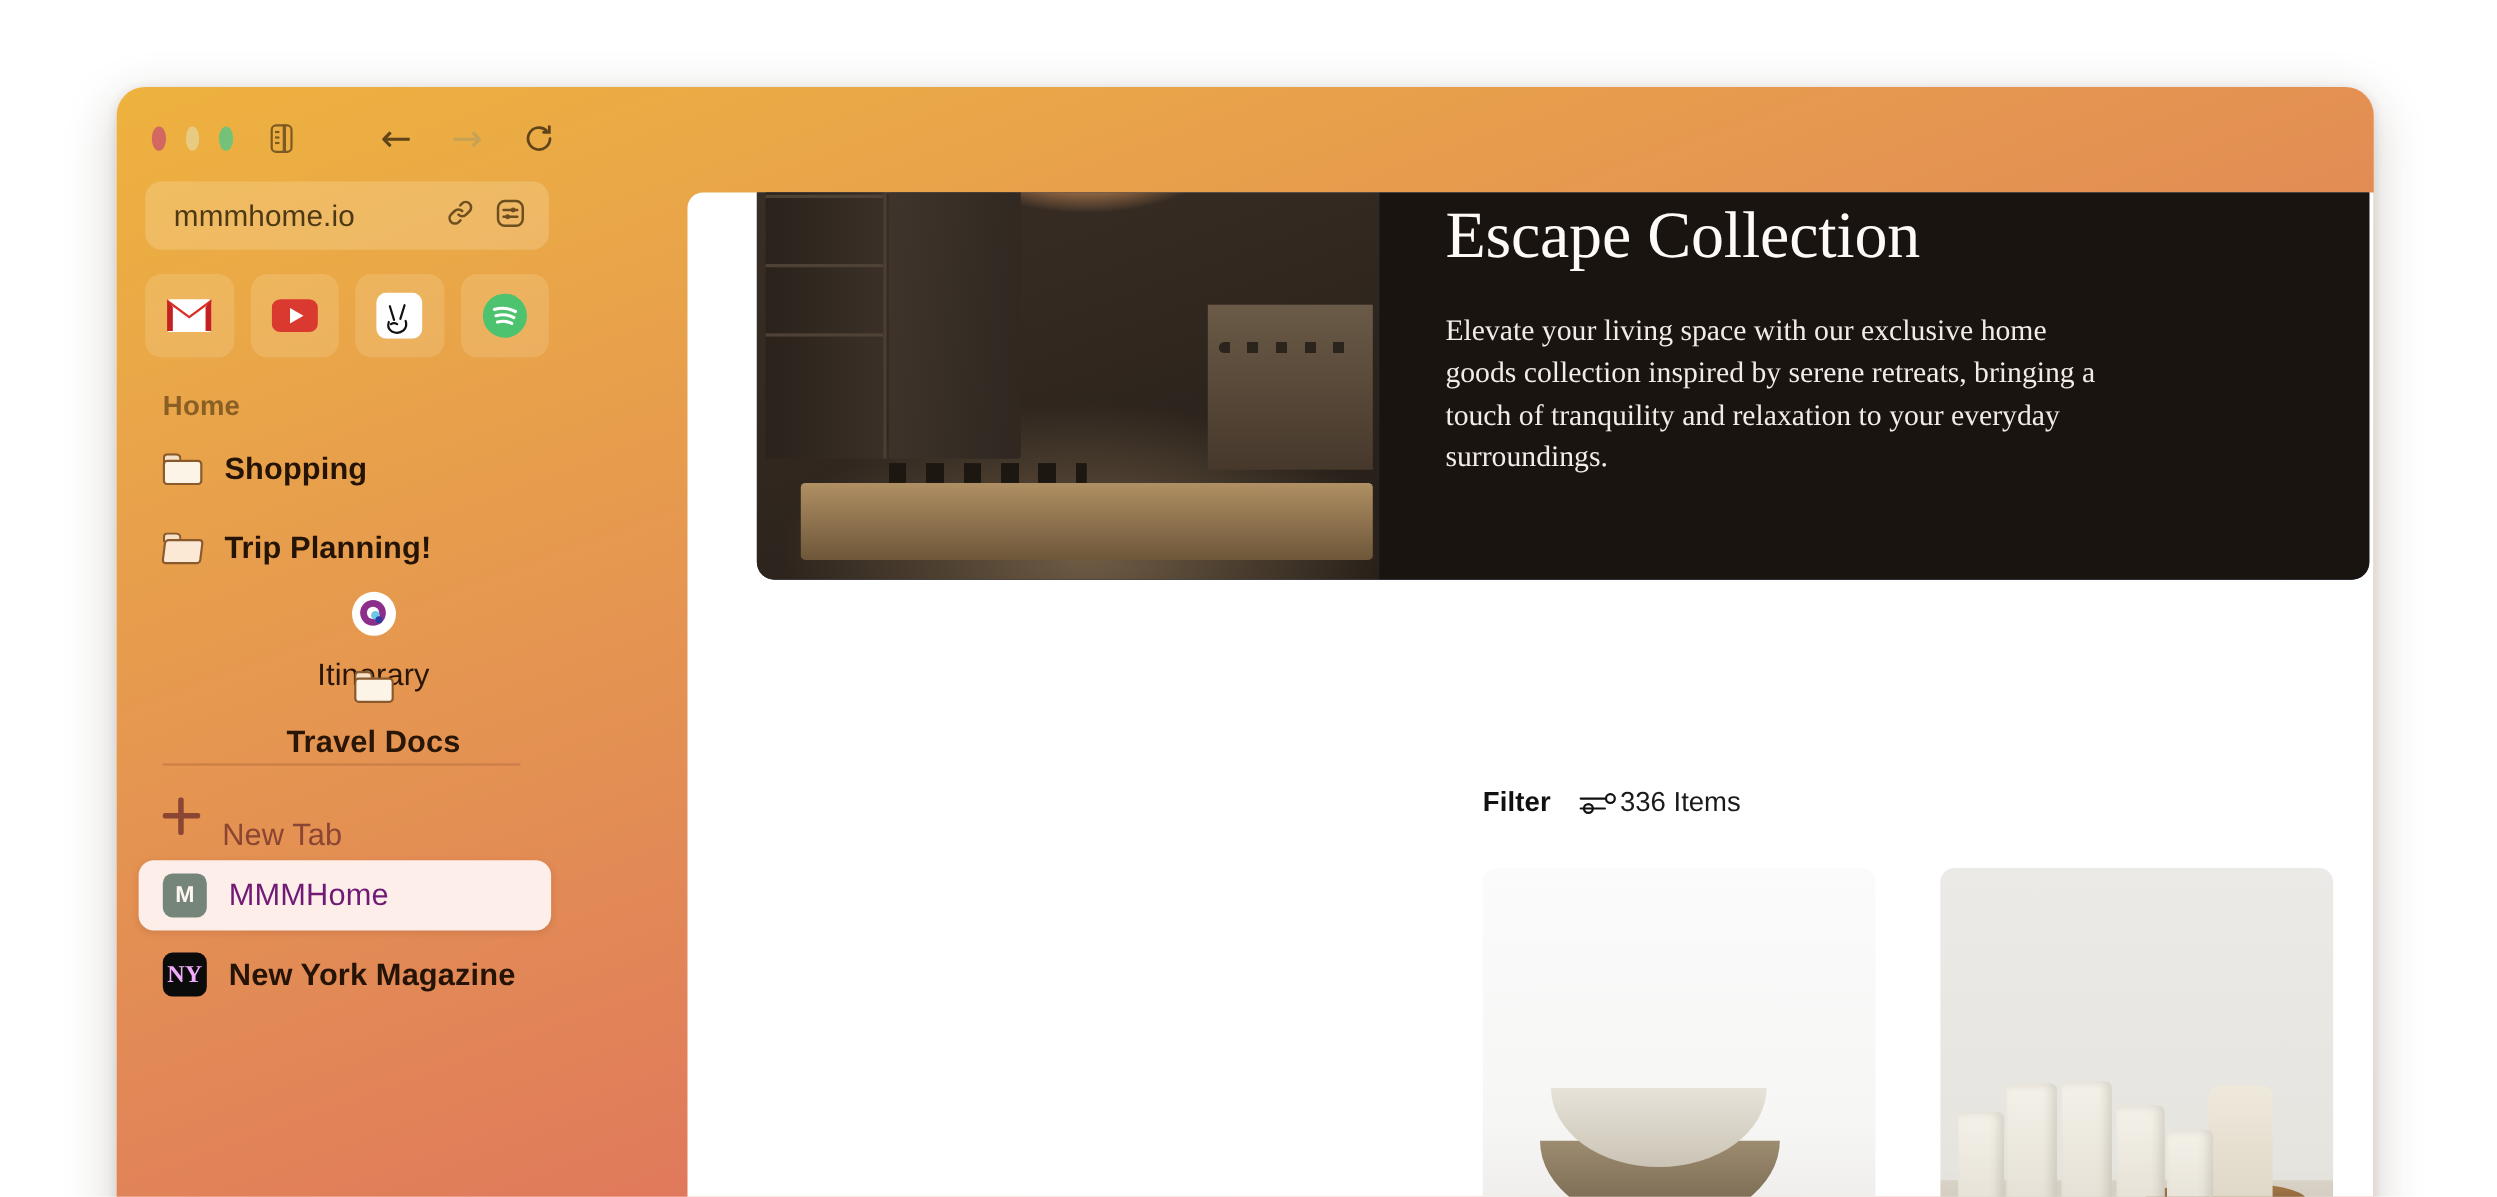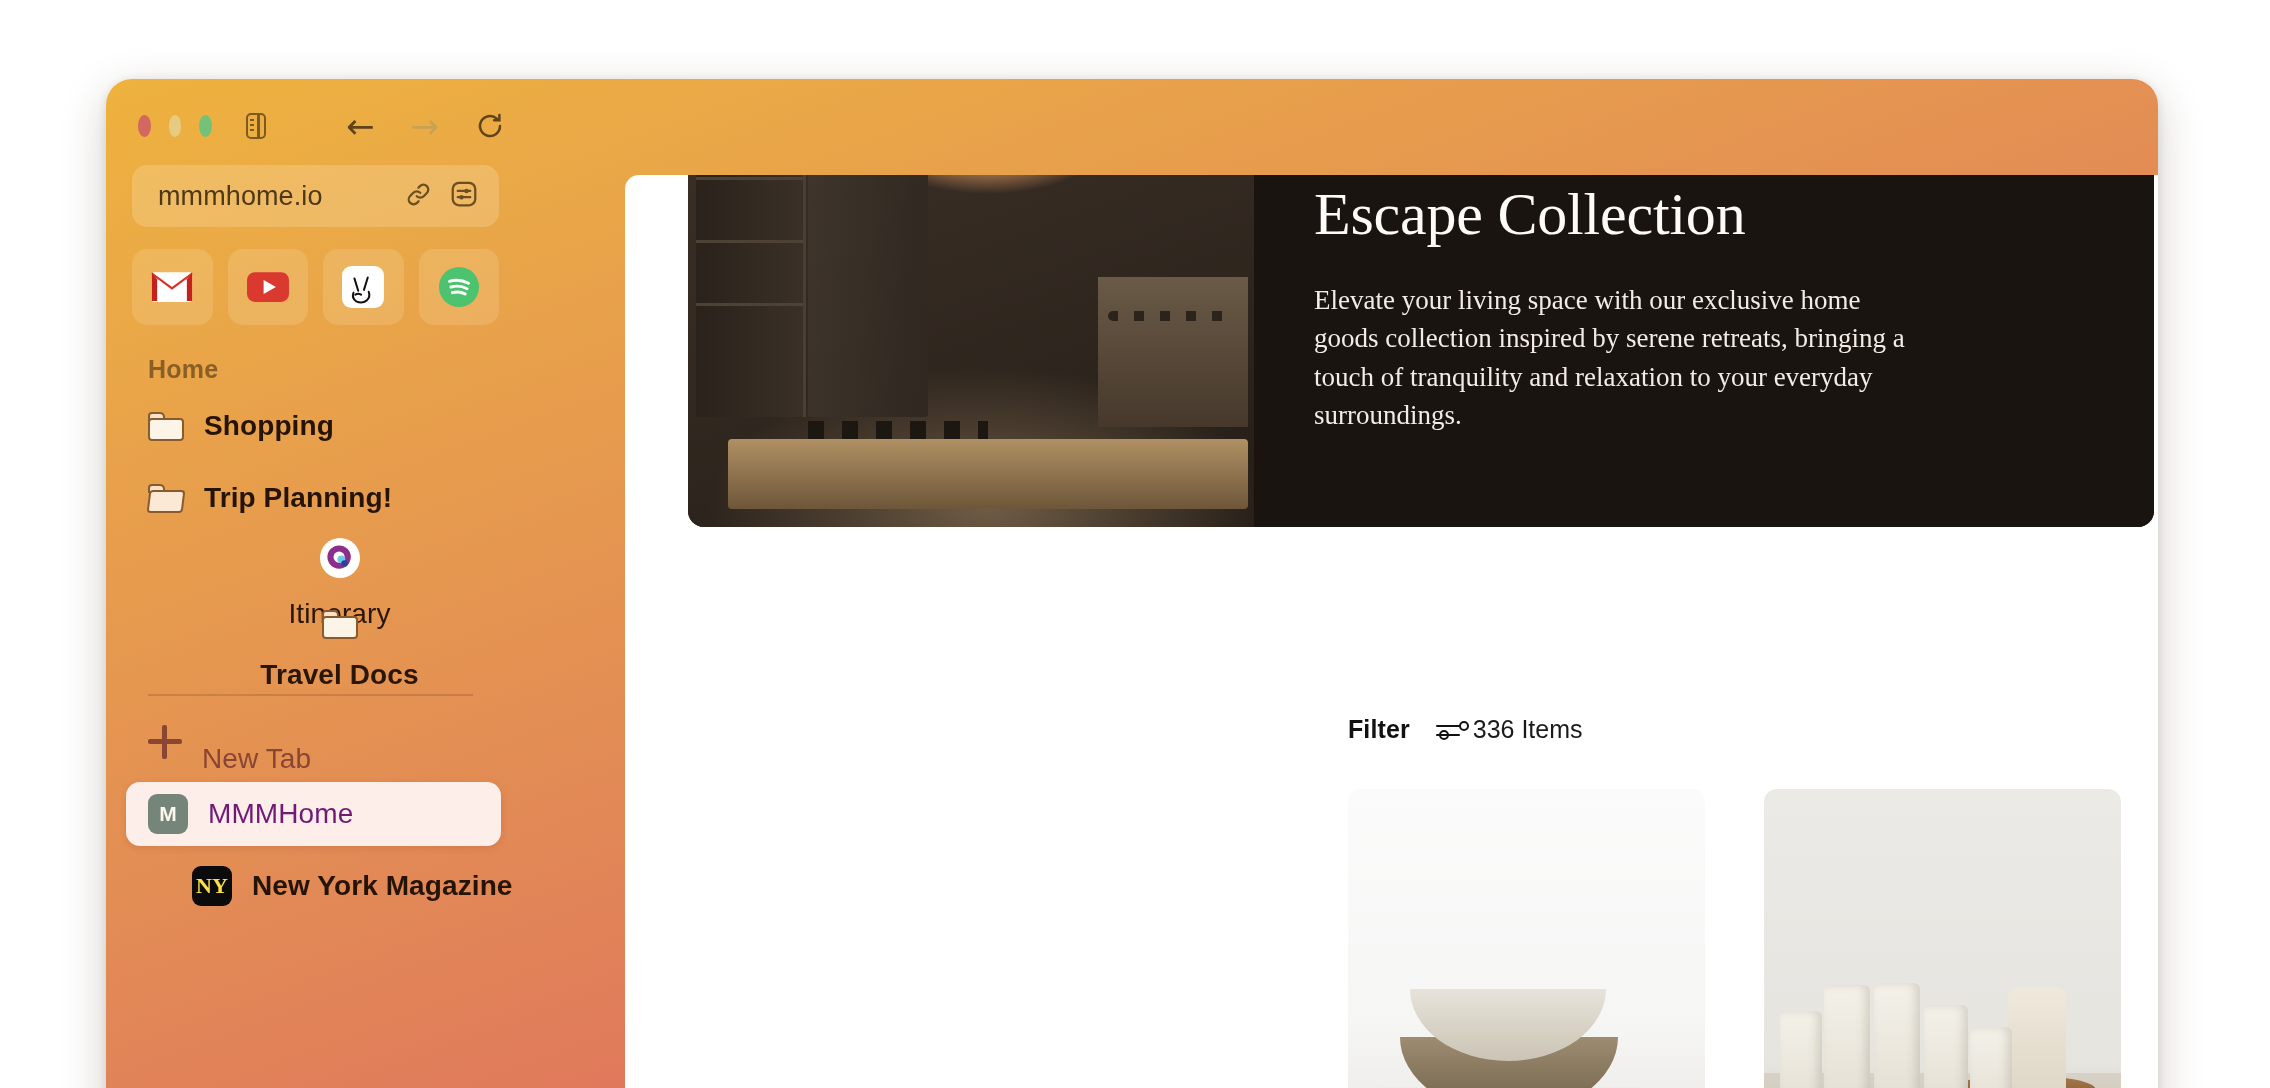--- a/index.html
+++ b/index.html
@@ -176,23 +176,22 @@
 
   .tabicon { width: 40px; height: 40px; border-radius: 9px; flex: none; }
   .tabicon.mmm {
     background: #76857a;
     display: flex; align-items: center; justify-content: center;
     color: #fdf6ee; font-size: 21px; font-weight: 700;
   }
   .tabicon.nym {
     background: #0b0b0b;
     display: flex; align-items: center; justify-content: center;
-    color: #fde047; font-size: 22px; font-weight: 700;
+    color: #f0abfc; font-size: 22px; font-weight: 700;
     font-family: "Liberation Serif", serif;
-    margin-left: 44px;
   }
   .tabicon.itin {
     background: #ffffff; border-radius: 50%;
     display: flex; align-items: center; justify-content: center;
   }
 
   .divider {
     height: 2px; background: rgba(120,60,40,.24);
     margin: 20px 32px 14px 26px;
   }

